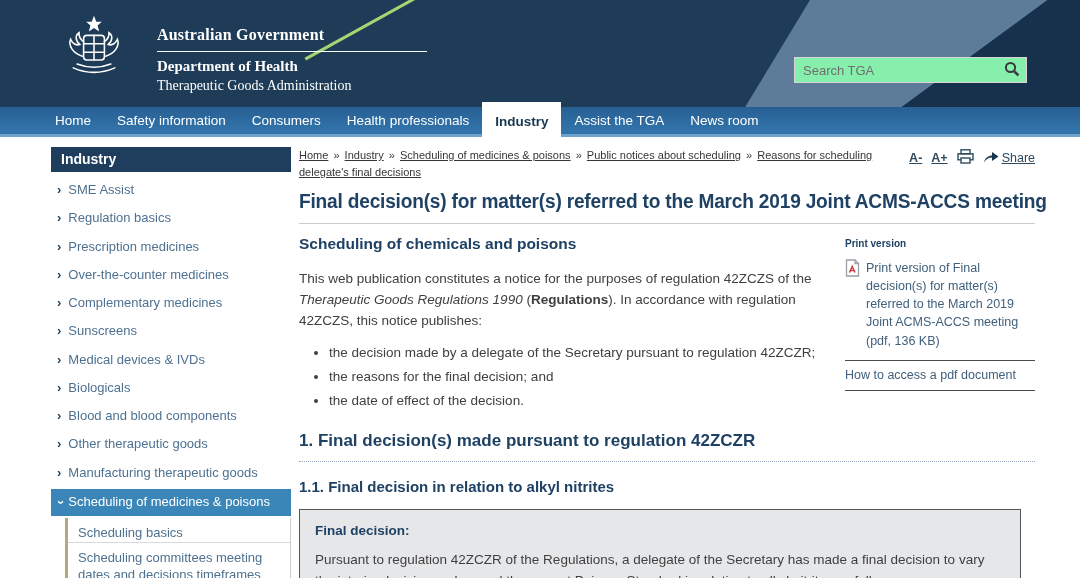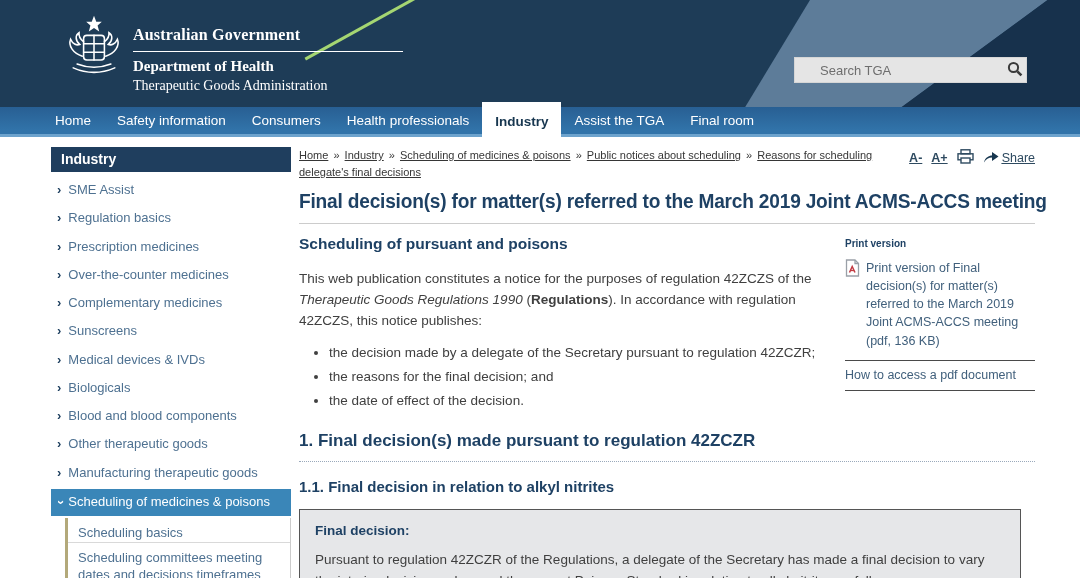--- a/index.html
+++ b/index.html
@@ -8,27 +8,27 @@
   .page { width:1080px; height:578px; overflow:hidden; background:#fff; position:relative; }
 
   
   .site-header { position:relative; height:107px; background:#1e3c57; overflow:hidden; }
   .band-light { position:absolute; inset:0; background:#5d7c99;
     clip-path:polygon(75% 0, 97% 0, 83.5% 100%, 69% 100%); }
   .band-dark { position:absolute; inset:0; background:#17314c;
     clip-path:polygon(97% 0, 100% 0, 100% 100%, 83.5% 100%); }
   .green-line { position:absolute; left:39.5%; top:-10px; width:3px; height:140px;
     background:#a5d672; transform:rotate(61deg); transform-origin:top left; }
-  .logo-block { position:absolute; left:55px; top:9px; display:flex; gap:0; align-items:flex-start; color:#fff; }
+  .logo-block { position:absolute; left:55px; top:9px; display:flex; gap:24px; align-items:flex-start; color:#fff; }
   .crest svg { display:block; }
   .logo-text { font-family:"Liberation Serif", serif; padding-top:17px; }
   .logo-line1 { font-size:16px; font-weight:bold; letter-spacing:.2px; border-bottom:1px solid #fff; padding-bottom:7px; margin-bottom:6px; width:270px; }
   .logo-line2 { font-size:15px; font-weight:bold; margin-bottom:3px; }
   .logo-line3 { font-size:14px; }
-  .search-box { position:absolute; right:53px; top:57px; width:233px; height:26px; background:#e5e5e5; display:flex; align-items:center; border:1px solid #d6d6d6;padding-left:17px; }
+  .search-box { position:absolute; right:53px; top:57px; width:233px; height:26px; background:#86efac; display:flex; align-items:center; border:1px solid #d6d6d6; }
   .search-input { flex:1; border:none; outline:none; font-size:13px; color:#333; padding:0 8px; font-family:"Liberation Sans", sans-serif; background:transparent; }
   .search-input::placeholder { color:#6e6e6e; }
   .search-btn { width:28px; height:24px; border:none; background:transparent; cursor:pointer; display:flex; align-items:center; justify-content:center; }
 
   
   .main-nav { position:relative; height:27px; background:linear-gradient(180deg,#285f93 0%,#3173a9 85%); display:flex; align-items:stretch; padding-left:42px; z-index:3; }
   .nav-item { color:#fff; font-size:13.5px; text-decoration:none; display:flex; align-items:center; padding:0 13px; }
   .nav-item.active { background:#fff; color:#17364f; font-weight:bold; position:relative; top:-5px; height:35px; padding-top:4px; z-index:4; }
   .nav-strip { height:3px; background:#6da3cd; }
 
@@ -134,21 +134,21 @@
     </div>
   </header>
 
   <nav class="main-nav">
     <a class="nav-item">Home</a>
     <a class="nav-item">Safety information</a>
     <a class="nav-item">Consumers</a>
     <a class="nav-item">Health professionals</a>
     <a class="nav-item active">Industry</a>
     <a class="nav-item">Assist the TGA</a>
-    <a class="nav-item">Final room</a>
+    <a class="nav-item">News room</a>
   </nav>
   <div class="nav-strip"></div>
 
   <div class="content-wrap">
 
     <aside class="sidebar">
       <div class="sidebar-title">Industry</div>
       <ul class="side-list">
         <li class="side-item">
             <span class="chev">›</span>
@@ -240,21 +240,21 @@
             <span class="plain" style="text-decoration:underline;">Share</span>
           </a>
         </div>
       </div>
 
       <h1 class="page-h1">Final decision(s) for matter(s) referred to the March 2019 Joint ACMS-ACCS meeting</h1>
       <hr class="h1-rule">
 
       <div class="columns">
         <div class="left-col">
-          <h2 class="h2-section">Scheduling of pursuant and poisons</h2>
+          <h2 class="h2-section">Scheduling of chemicals and poisons</h2>
           <p class="intro"><span>This web publication constitutes a notice for the purposes of regulation 42ZCZS of the </span><span class="ital">Therapeutic Goods Regulations 1990</span><span> (</span><span class="bld">Regulations</span><span>). In accordance with regulation 42ZCZS, this notice publishes:</span></p>
           <ul class="bullets">
             <li>the decision made by a delegate of the Secretary pursuant to regulation 42ZCZR;</li>
             <li>the reasons for the final decision; and</li>
             <li>the date of effect of the decision.</li>
           </ul>
         </div>
 
         <div class="right-col">
           <h2 class="rc-heading">Print version</h2>

